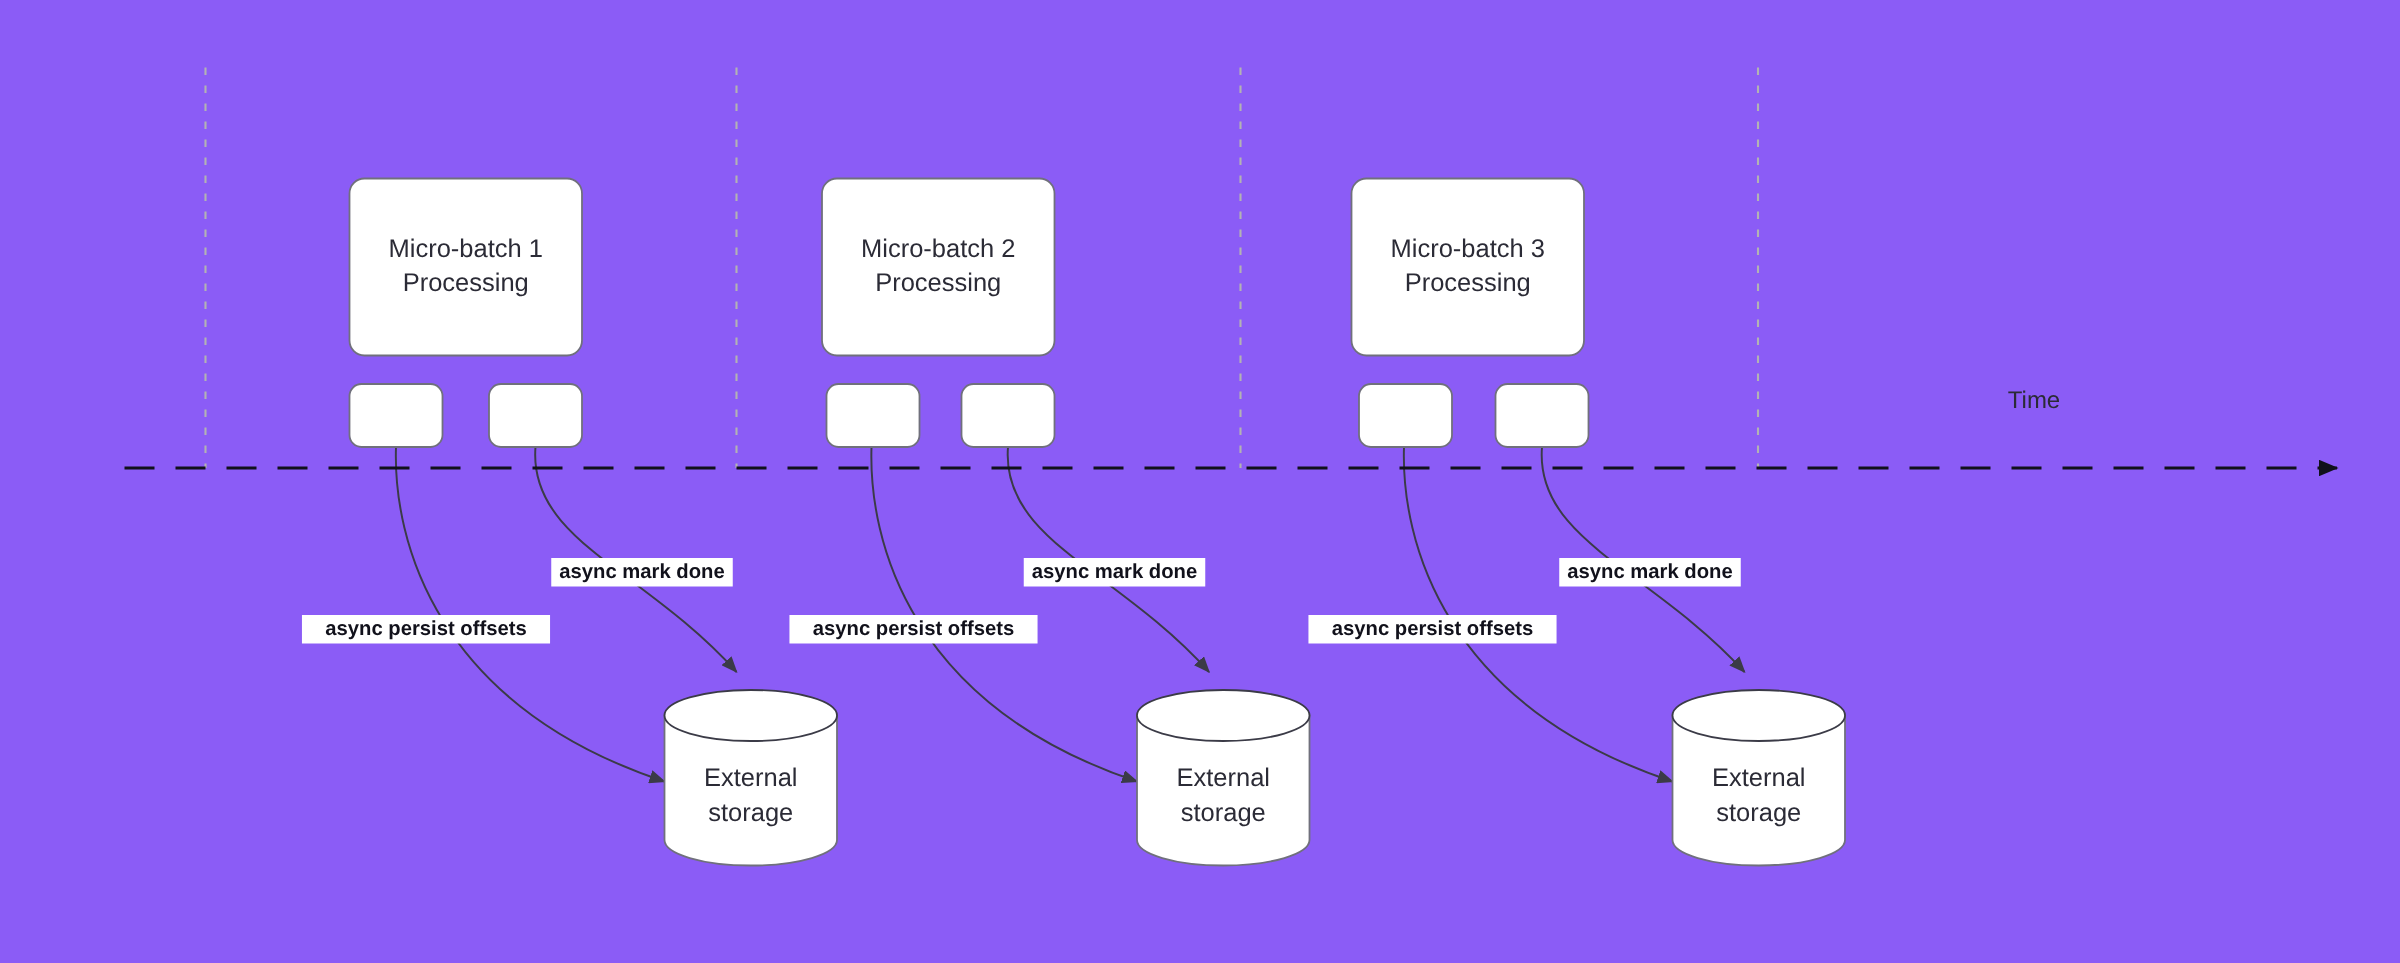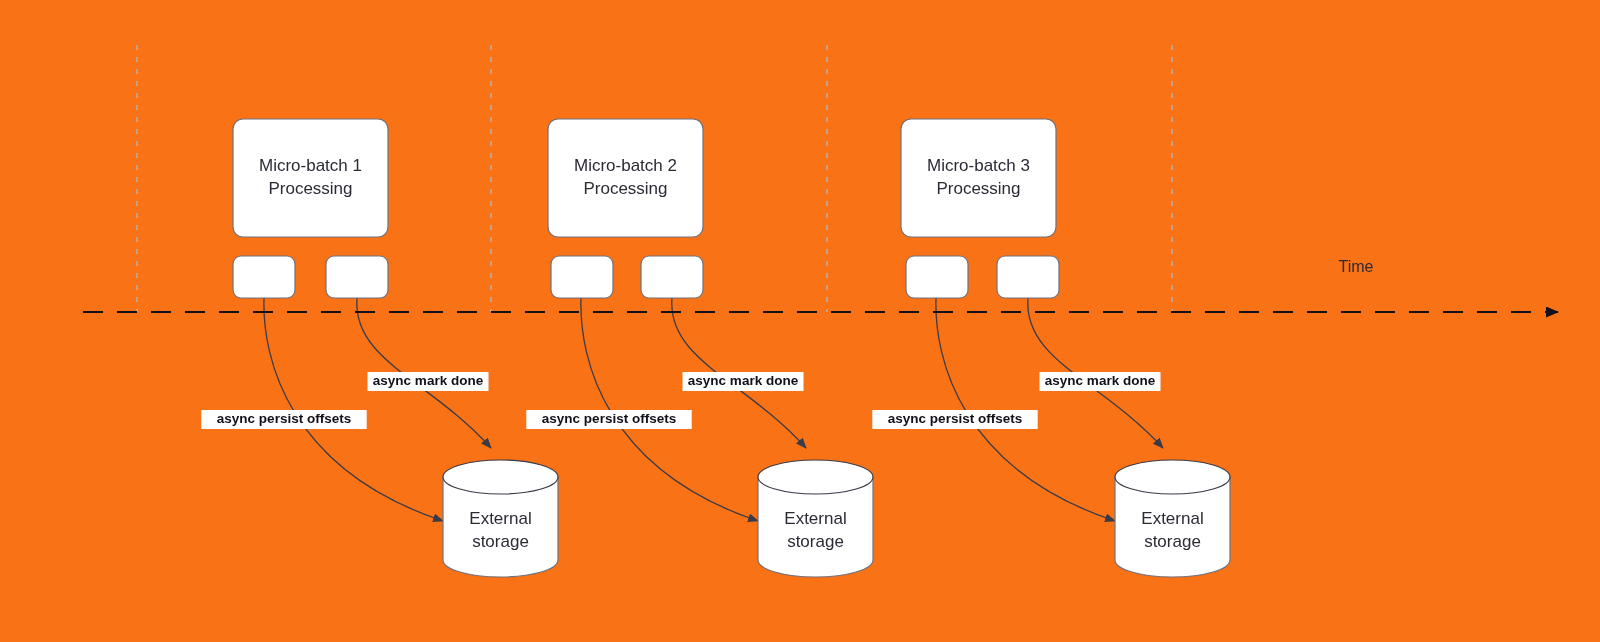--- a/index.html
+++ b/index.html
@@ -4,21 +4,21 @@
 <style>
   html, body {
     margin: 0;
     padding: 0;
     background: #ffffff;
   }
   #canvas {
     position: relative;
     width: 1600px;
     height: 642px;
-    background: #f97316;
+    background: #8b5cf6;
     font-family: "Liberation Sans", sans-serif;
     overflow: hidden;
   }
   #diagram-svg {
     position: absolute;
     top: 0;
     left: 0;
     width: 1600px;
     height: 642px;
   }

